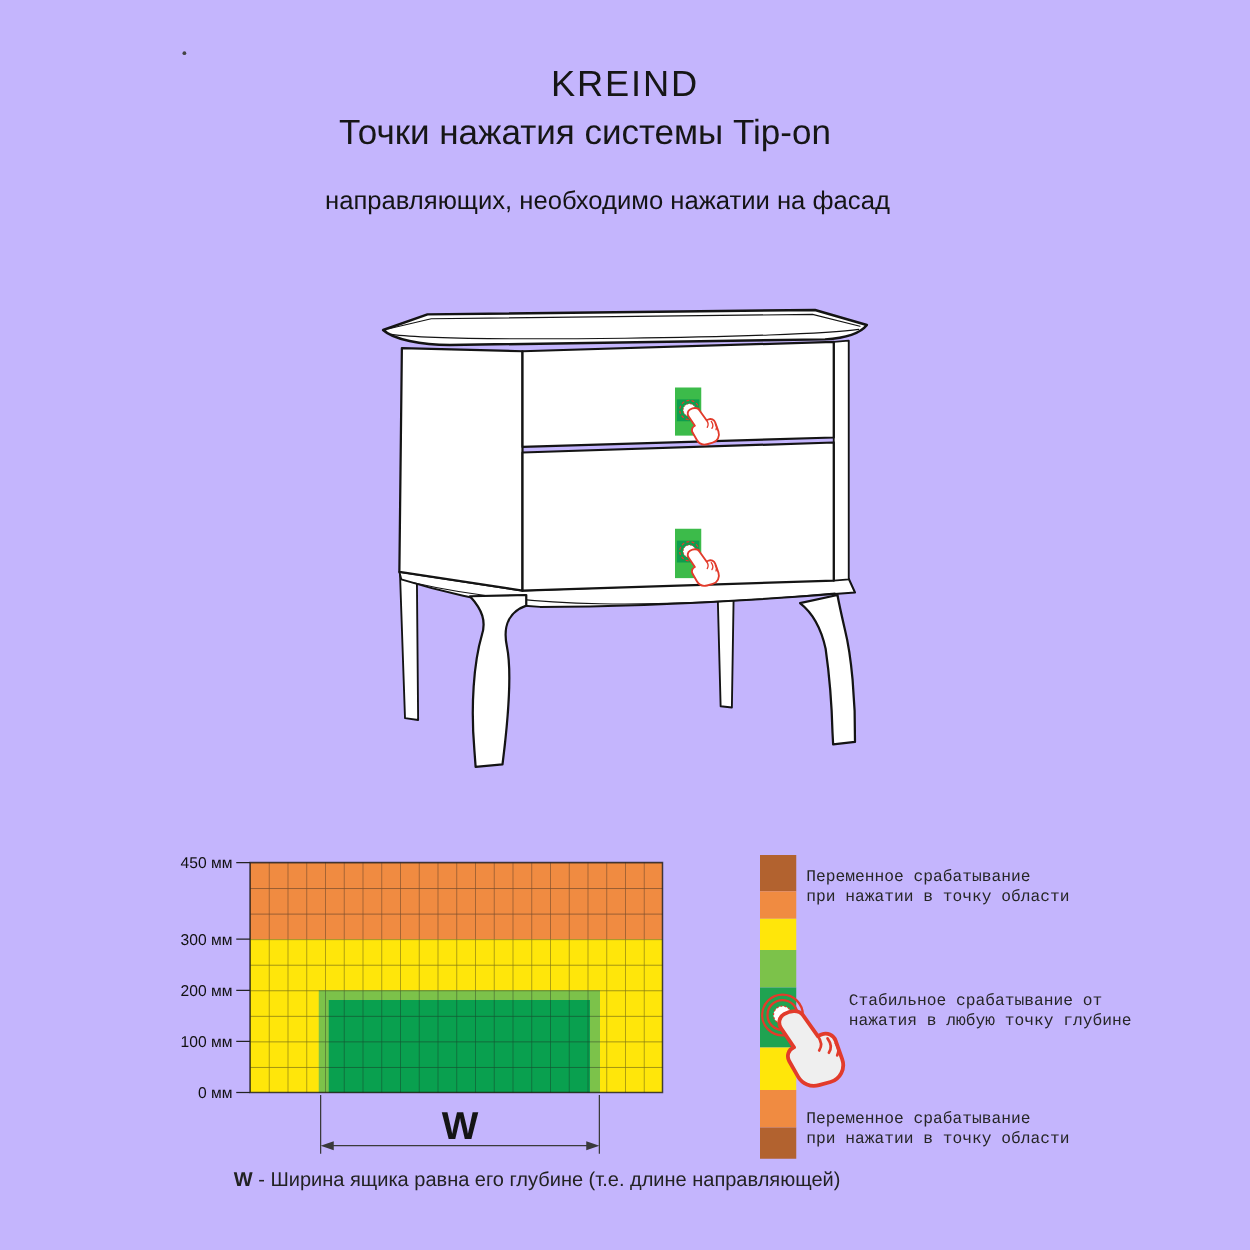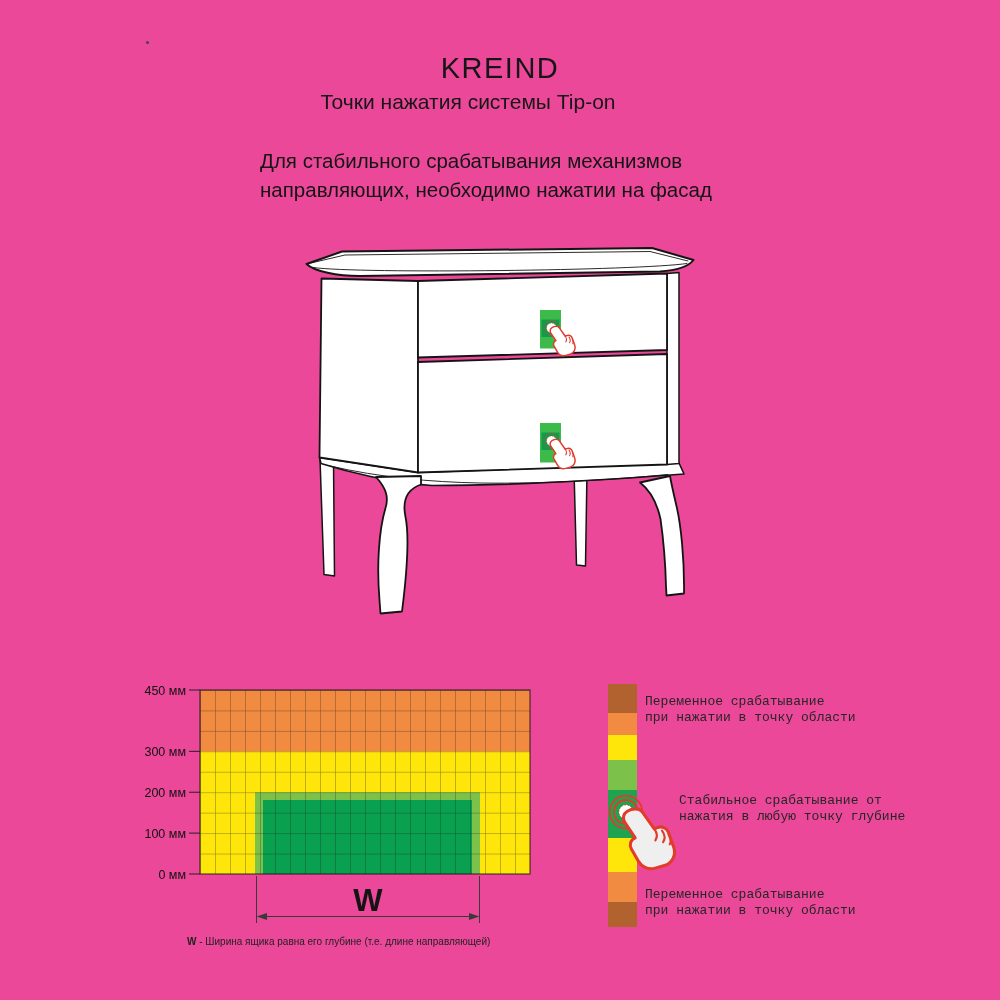--- a/index.html
+++ b/index.html
@@ -1,43 +1,42 @@
 <!DOCTYPE html>
 <html><head>
 <meta charset="utf-8">
 <style>
   html,body{margin:0;padding:0;background:#fff;}
-  #page{position:relative;width:1000px;height:1000px;background:#ec4899;overflow:hidden;
+  #page{position:relative;width:1000px;height:1000px;background:#c4b5fd;overflow:hidden;
         font-family:"Liberation Sans","DejaVu Sans",sans-serif;color:#1c1c1c;}
   .abs{position:absolute;}
   .dot{left:146px;top:41px;width:3px;height:3px;background:#444;border-radius:50%;}
   .brand{left:0;top:52px;width:1000px;text-align:center;font-size:29px;letter-spacing:1.5px;color:#161616;}
-  .subtitle{left:0;top:90px;width:936px;text-align:center;font-size:21px;color:#161616;}
+  .subtitle{left:0;top:90px;width:936px;text-align:center;font-size:28px;color:#161616;}
   .intro{left:260px;top:147px;font-size:20.5px;line-height:28.5px;color:#141414;}
-  .caption{left:187px;top:936px;font-size:10px;color:#222;}
+  .caption{left:187px;top:936px;font-size:16px;color:#222;}
   .caption b{font-weight:bold;}
   .legend-text{font-size:13px;line-height:15.5px;color:#262626;font-family:Liberation Mono, monospace;}
   .lt1{left:645px;top:694px;}
   .lt2{left:661px;top:793px;margin-left:18px;}
   .lt3{left:645px;top:887px;}
   svg{position:absolute;display:block;}
   text{font-family:"Liberation Sans","DejaVu Sans",sans-serif;}
 </style>
 </head>
 <body>
 
 <div id="page">
 
   <div class="abs dot"></div>
 
   <div class="abs brand">KREIND</div>
   <div class="abs subtitle">Точки нажатия системы Tip-on</div>
 
   <div class="abs intro">
-    <div>Для стабильного срабатывания механизмов</div>
     <div>направляющих, необходимо нажатии на фасад</div>
   </div>
 
   <svg style="left:290px;top:240px" width="420" height="395" viewBox="290 240 420 395">
     <defs>
       <g id="hand-shape">
         <path d="M4.6,1.8 C2.4,3.1 1.8,5.9 3.2,8.0 L9.0,16.6 C6.4,17.7 5.6,20.4 6.9,22.8
                  L10.8,29.6 C12.7,32.9 16.4,34.4 20.1,33.4 L25.2,32.0 C29.6,30.7 31.9,26.1 30.4,21.8
                  L27.5,13.6 C26.6,11.0 23.7,9.8 21.2,10.9 L19.6,11.6 L12.9,2.2 C11.0,-0.4 7.0,0.4 4.6,1.8 Z" fill="currentColor" stroke="#E23B2B" stroke-width="1.7" stroke-linejoin="round"></path>
         <path d="M19.6,11.6 C21.2,13.8 21.4,16.2 20.2,18.0 M23.9,12.6 C25.5,14.8 25.7,17.2 24.5,19.0 M27.6,14.8 C28.8,16.6 29.0,18.6 28.2,20.2" fill="none" stroke="#E23B2B" stroke-width="1.2" stroke-linecap="round"></path>

